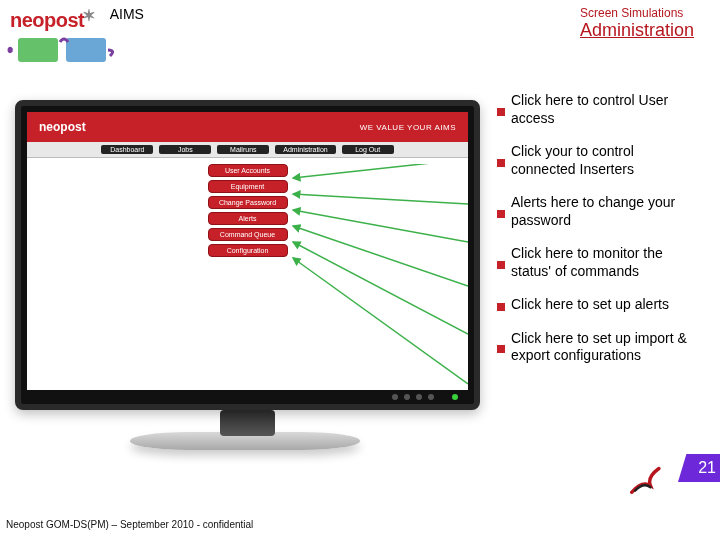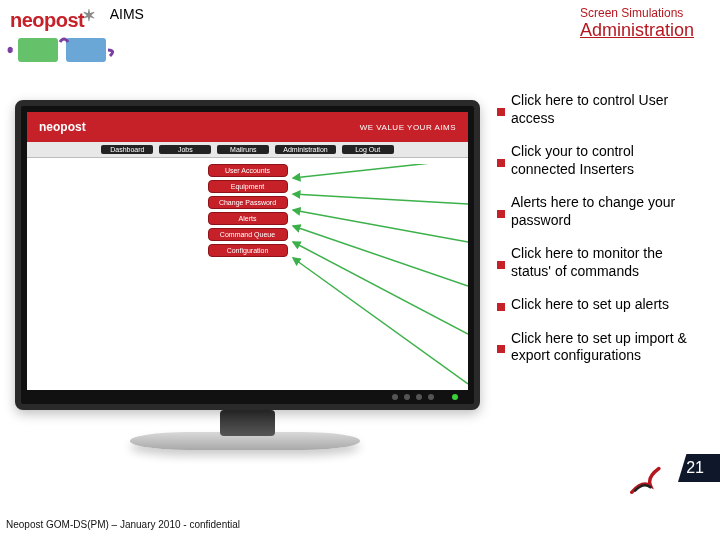--- a/index.html
+++ b/index.html
@@ -50,22 +50,22 @@
   .body-area{position:relative;height:calc(100% - 46px)}
 
   .arrows{position:absolute;inset:0;pointer-events:none}
 
   .callouts{position:absolute;right:18px;top:92px;width:205px;
             display:flex;flex-direction:column;gap:16px}
   .co{display:flex;align-items:center;gap:6px;font-size:14px;line-height:1.25;color:#000}
   .co .sq{flex:0 0 8px;width:8px;height:8px;background:#c62128;margin-top:4px}
 
   .pagebadge{position:absolute;right:0;bottom:58px;width:42px;height:28px;
-             background:#0f172a;color:#fff;font-size:16px;display:flex;
-             align-items:center;justify-content:flex-end;padding-right:16px;
+             background:#6d28d9;color:#fff;font-size:16px;display:flex;
+             align-items:center;justify-content:flex-end;padding-right:4px;
              clip-path:polygon(20% 0,100% 0,100% 100%,0 100%)}
   .footer{position:absolute;left:6px;bottom:10px;font-size:10px;color:#111}
   .corner-mark{position:absolute;right:56px;bottom:46px;width:34px;height:34px}
   .corner-mark svg{width:100%;height:100%}
 </style>
 </head>
 <body>
 
 <div class="top-left">
   <div>
@@ -163,13 +163,13 @@
     </div>
 </div>
 
 <div class="corner-mark">
   <svg viewBox="0 0 40 40">
     <path d="M2 38 Q 14 24 24 30 Q 20 20 34 10" stroke="#b6171f" stroke-width="4" fill="none" stroke-linecap="round"></path>
     <path d="M6 36 Q 16 26 24 32" stroke="#222" stroke-width="3" fill="none" stroke-linecap="round"></path>
   </svg>
 </div>
 <div class="pagebadge">21</div>
-<div class="footer">Neopost GOM-DS(PM) – January 2010 - confidential</div>
+<div class="footer">Neopost GOM-DS(PM) – September 2010 - confidential</div>
 
 </body></html>

